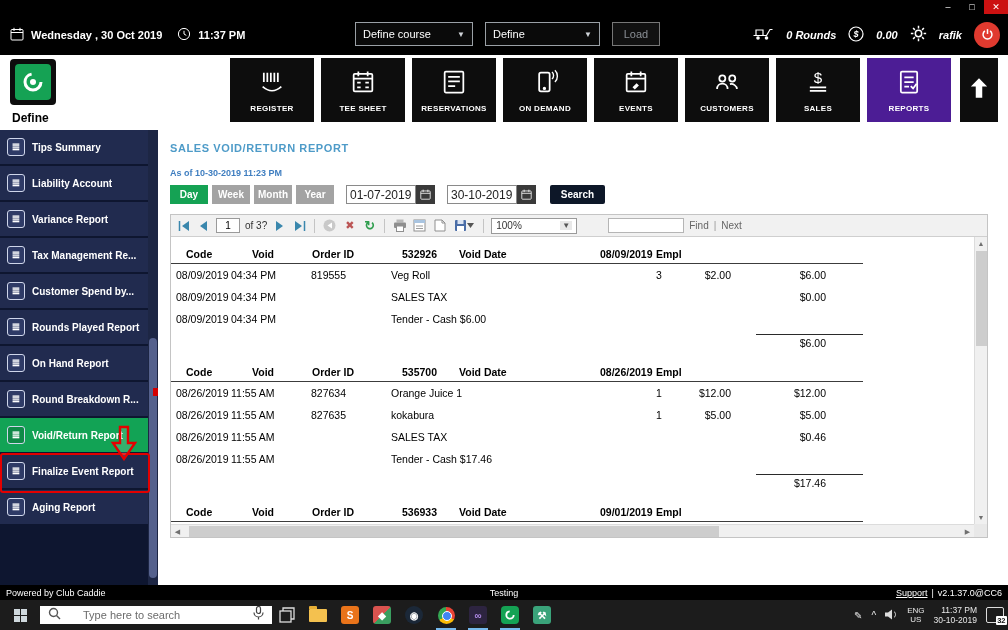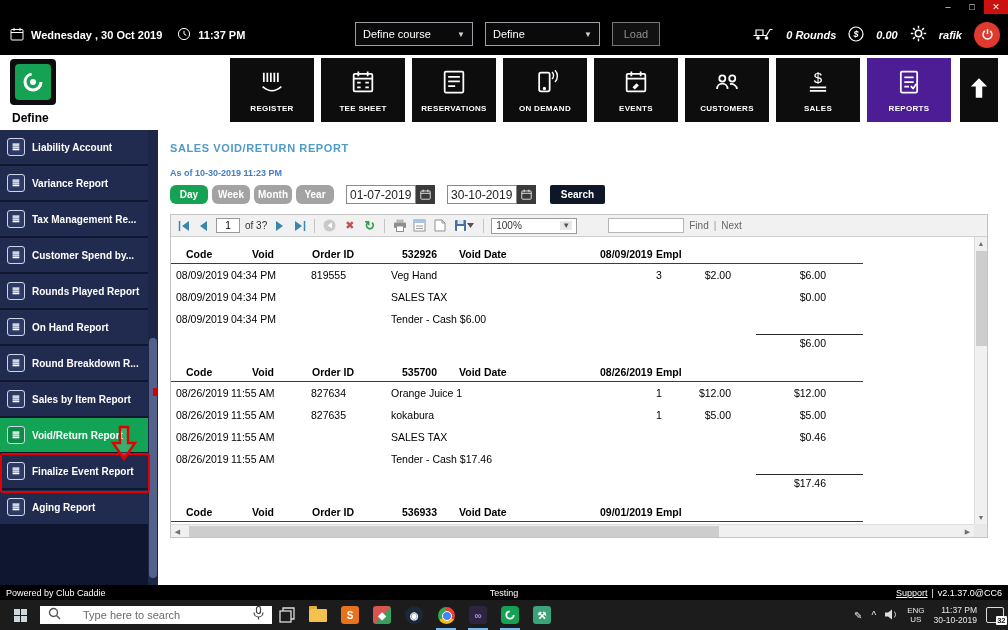--- a/index.html
+++ b/index.html
@@ -45,21 +45,21 @@
   
   .anno-box { position:absolute; left:0px; top:453px; width:150px; height:40px; border:2px solid #e30000; border-radius:3px; z-index:15; pointer-events:none; }
   .anno-arrow { position:absolute; left:110px; top:425px; z-index:16; pointer-events:none; }
   .anno-dot { position:absolute; left:153px; top:388px; width:5px; height:8px; background:#d40000; z-index:16; }
 
   
   .content { position:absolute; left:158px; top:130px; right:0; height:455px; background:#fff; }
   .rpt-title { position:absolute; left:12px; top:12px; font-size:11px; font-weight:bold; letter-spacing:.6px; color:#4e9bc8; }
   .rpt-asof { position:absolute; left:12px; top:38px; font-size:9px; font-weight:bold; color:#3f7ec0; }
   .filters { position:absolute; left:12px; top:55px; display:flex; align-items:center; gap:4px; }
-  .pbtn { width:38px; height:19px; border:none; color:#fff; font-size:10px; font-weight:bold; border-radius:6px; cursor:pointer; }
+  .pbtn { width:38px; height:19px; border:none; color:#fff; font-size:10px; font-weight:bold; border-radius:0; cursor:pointer; }
   .pbtn.green { background:#15a254; }
   .pbtn.gray { background:#a3a3a3; }
   .dategroup { display:flex; margin-left:8px; }
   .dateinput { width:70px; height:19px; border:1px solid #8a8a8a; font-size:12px; padding:0 3px; color:#222; }
   .calbtn { width:19px; height:19px; background:#3a3a3a; display:flex; align-items:center; justify-content:center; cursor:pointer; }
   .searchbtn { margin-left:10px; width:55px; height:19px; background:#0d1728; color:#fff; border:none; font-size:10px; font-weight:bold; border-radius:2px; cursor:pointer; }
 
   
   .viewer { position:absolute; left:12px; top:84px; width:818px; height:324px; border:1px solid #c4c4c4; background:#fff; }
   .vtoolbar { height:22px; background:#f1f1f1; border-bottom:1px solid #cfcfcf; display:flex; align-items:center; gap:5px; padding:0 5px; font-size:10px; color:#333; }
@@ -264,20 +264,24 @@
     <div class="uptile">
       <span><svg width="26" height="26" viewBox="0 0 24 24">
             <path d="M12 3l7.5 7.5H15V21h-6V10.5H4.5z" fill="#fff"></path>
           </svg></span>
     </div>
   </div>
 
   <div class="sidebar">
     <div class="sitem">
         <span class="s-icon"></span>
+        <span>Tips Summary</span>
+      </div>
+    <div class="sitem">
+        <span class="s-icon"></span>
         <span>Liability Account</span>
       </div>
     <div class="sitem">
         <span class="s-icon"></span>
         <span>Variance Report</span>
       </div>
     <div class="sitem">
         <span class="s-icon"></span>
         <span>Tax Management Re...</span>
       </div>
@@ -289,24 +293,20 @@
         <span class="s-icon"></span>
         <span>Rounds Played Report</span>
       </div>
     <div class="sitem">
         <span class="s-icon"></span>
         <span>On Hand Report</span>
       </div>
     <div class="sitem">
         <span class="s-icon"></span>
         <span>Round Breakdown R...</span>
-      </div>
-    <div class="sitem">
-        <span class="s-icon"></span>
-        <span>Sales by Item Report</span>
       </div>
     <div class="sitem active">
         <span class="s-icon"></span>
         <span>Void/Return Report</span>
       </div>
     <div class="sitem">
         <span class="s-icon"></span>
         <span>Finalize Event Report</span>
       </div>
     <div class="sitem">
@@ -440,21 +440,21 @@
             <span>Order ID</span>
             <span>532926</span>
             <span>Void Date</span>
             <span>08/09/2019</span>
             <span>Empl</span>
           </div>
           <div class="rrow">
               <span>08/09/2019</span>
               <span>04:34 PM</span>
               <span>819555</span>
-              <span>Veg Hand</span>
+              <span>Veg Roll</span>
               <span>3</span>
               <span class="c-price">$2.00</span>
               <span class="c-amount">$6.00</span>
             </div>
           <div class="rrow">
               <span>08/09/2019</span>
               <span>04:34 PM</span>
               <span></span>
               <span>SALES TAX</span>
               <span></span>

